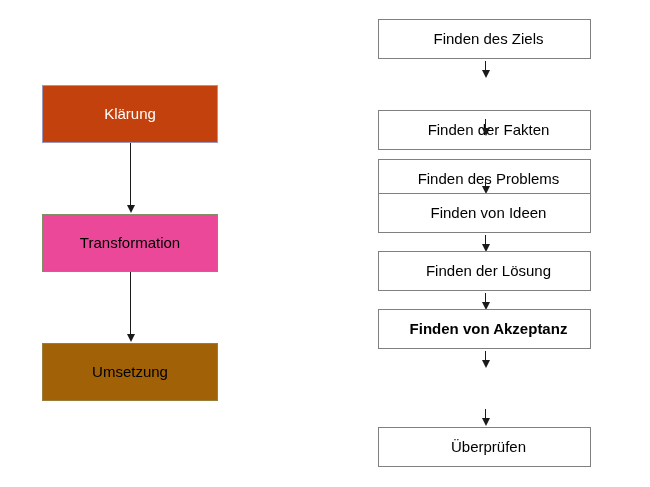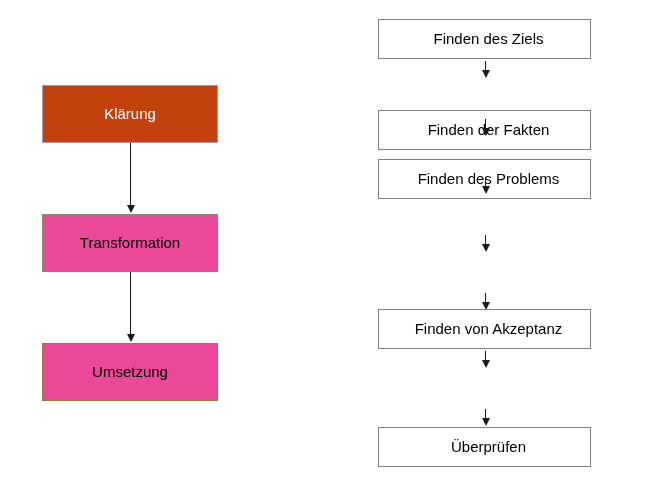--- a/index.html
+++ b/index.html
@@ -47,21 +47,21 @@
     background: #c2410c;
     color: #ffffff;
     border-color: #9a9ac0;
   }
   .phase-box.green {
     background: #ec4899;
     color: #000000;
     border-color: #7f8f66;
   }
   .phase-box.orange {
-    background: #ec4899;
+    background: #a16207;
     color: #000000;
     border-color: #9a7d3c;
   }
 
   .phase-1 { top: 85px; }
   .phase-2 { top: 214px; }
   .phase-3 { top: 343px; }
 
   
   .step-box {
@@ -145,31 +145,33 @@
     <div class="shaft"></div>
     <div class="head"></div>
   </div>
 
   <div class="box step-box" style="top:135px;margin-top:24px;">Finden des Problems</div>
   <div class="arrow arrow-right" style="top:177px;">
     <div class="shaft"></div>
     <div class="head"></div>
   </div>
 
+  <div class="box step-box" style="top:193px;">Finden von Ideen</div>
   <div class="arrow arrow-right" style="top:235px;">
     <div class="shaft"></div>
     <div class="head"></div>
   </div>
 
+  <div class="box step-box" style="top:251px;">Finden der Lösung</div>
   <div class="arrow arrow-right" style="top:293px;">
     <div class="shaft"></div>
     <div class="head"></div>
   </div>
 
-  <div class="box step-box" style="top:309px;">Finden von Akzeptanz</div>
+  <div class="box step-box" style="top:309px;font-weight:bold;">Finden von Akzeptanz</div>
   <div class="arrow arrow-right" style="top:351px;">
     <div class="shaft"></div>
     <div class="head"></div>
   </div>
 
   <div class="arrow arrow-right" style="top:409px;">
     <div class="shaft"></div>
     <div class="head"></div>
   </div>
 

